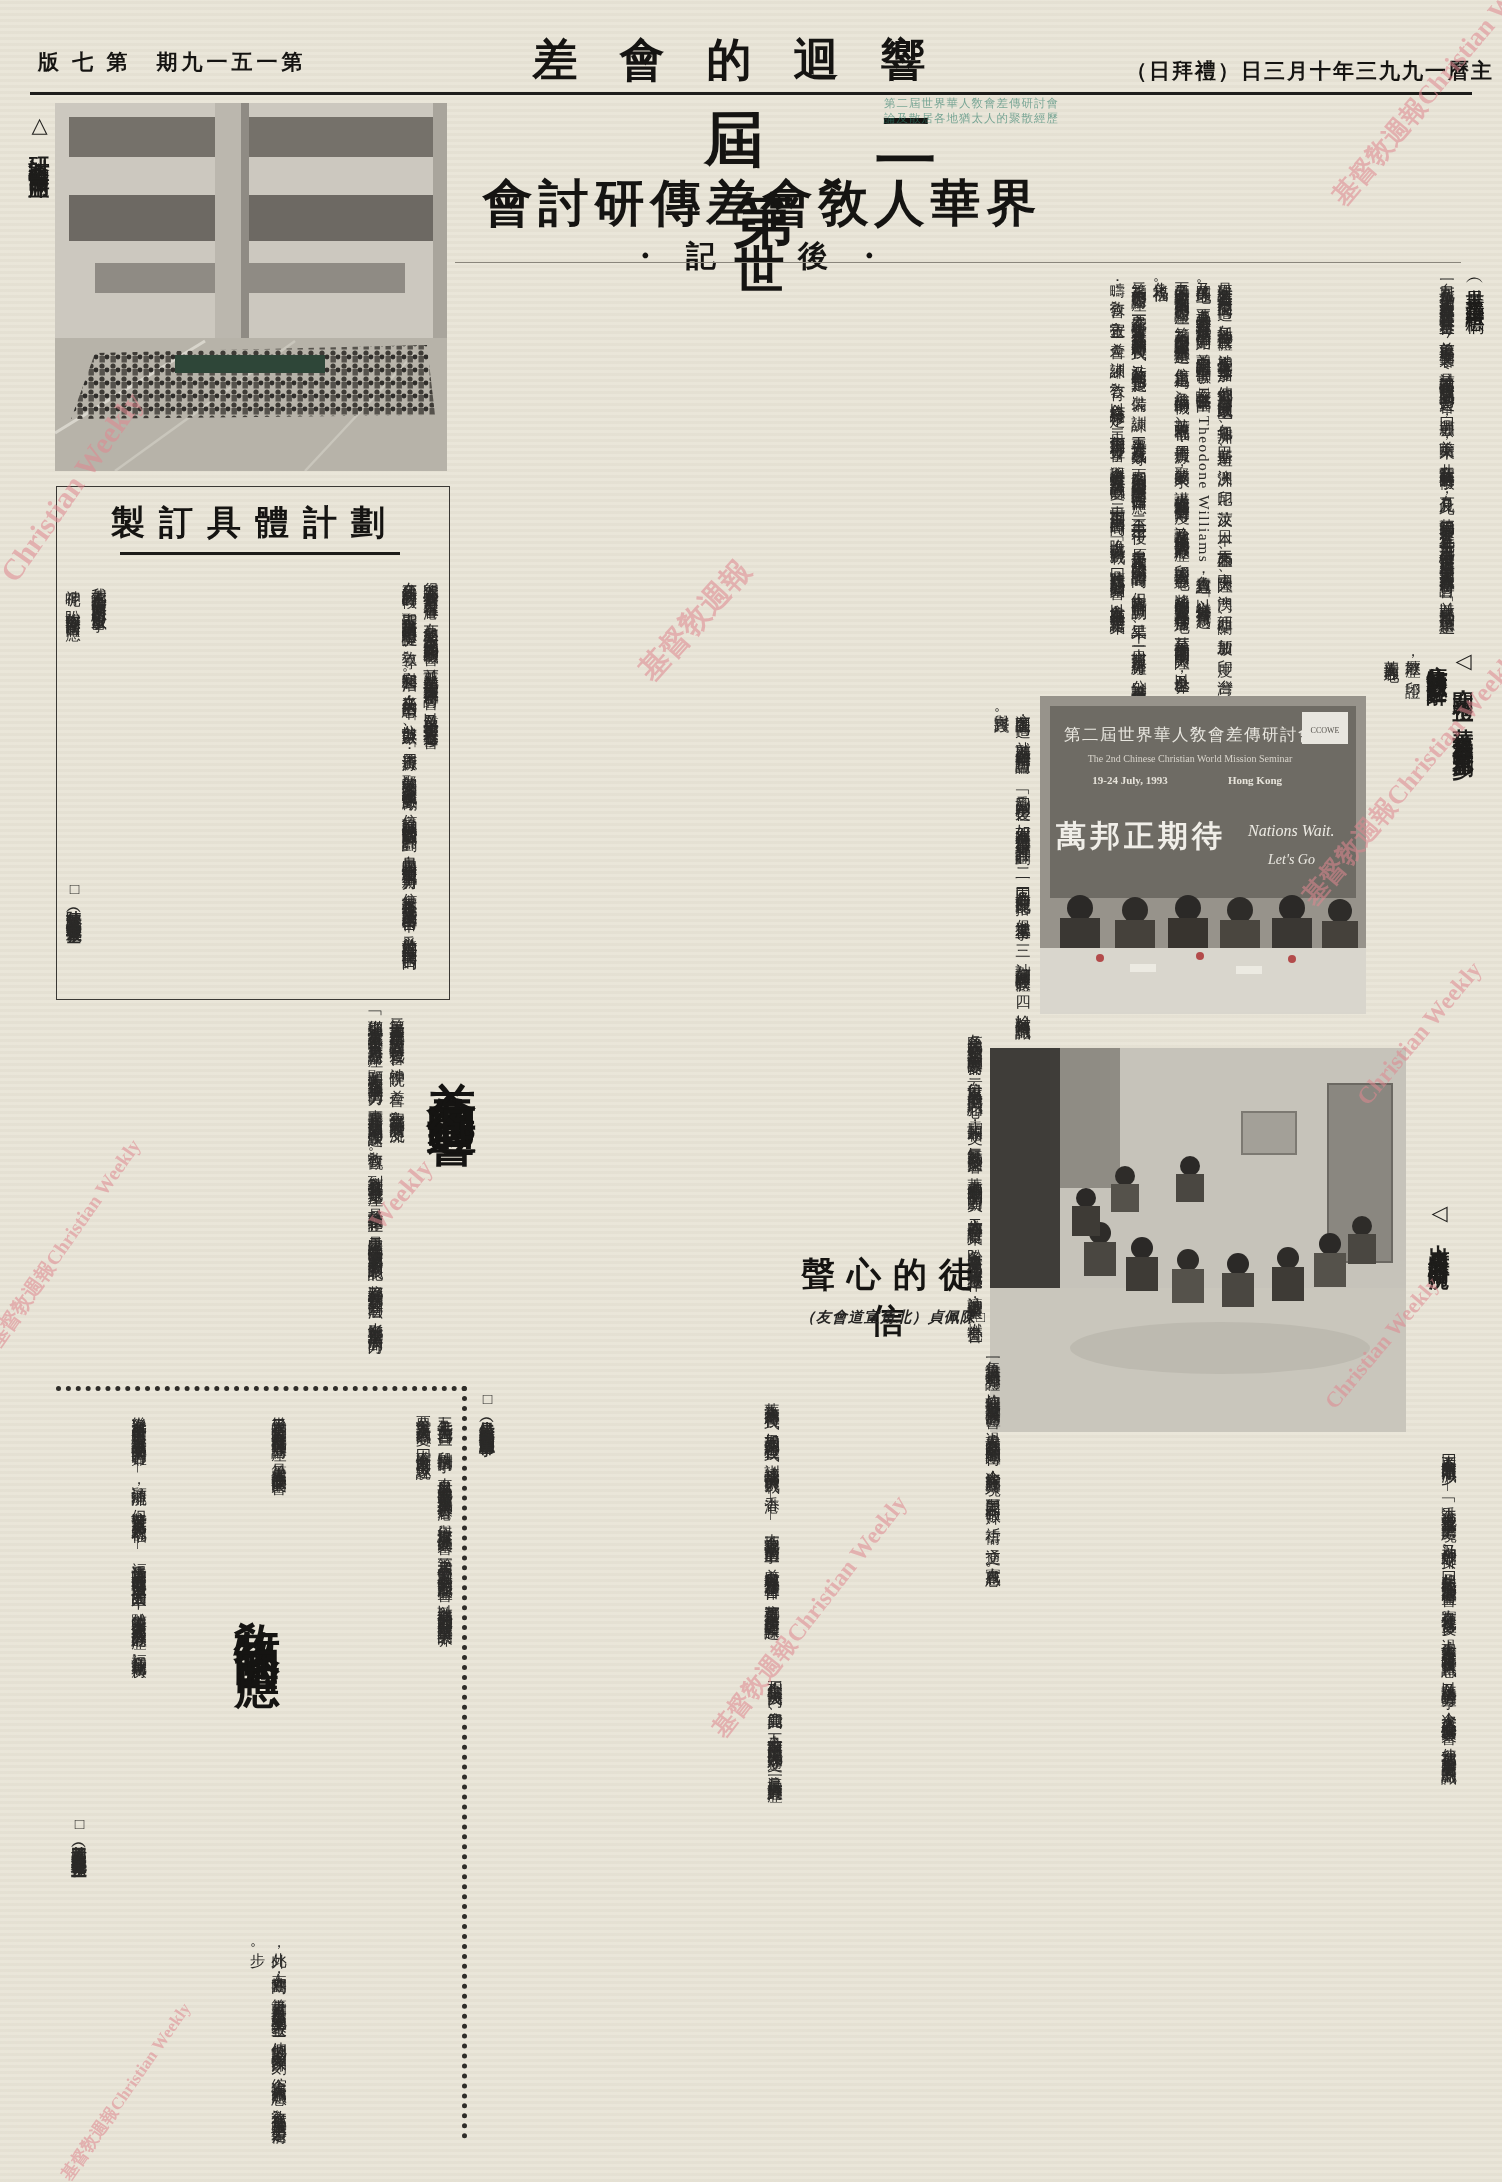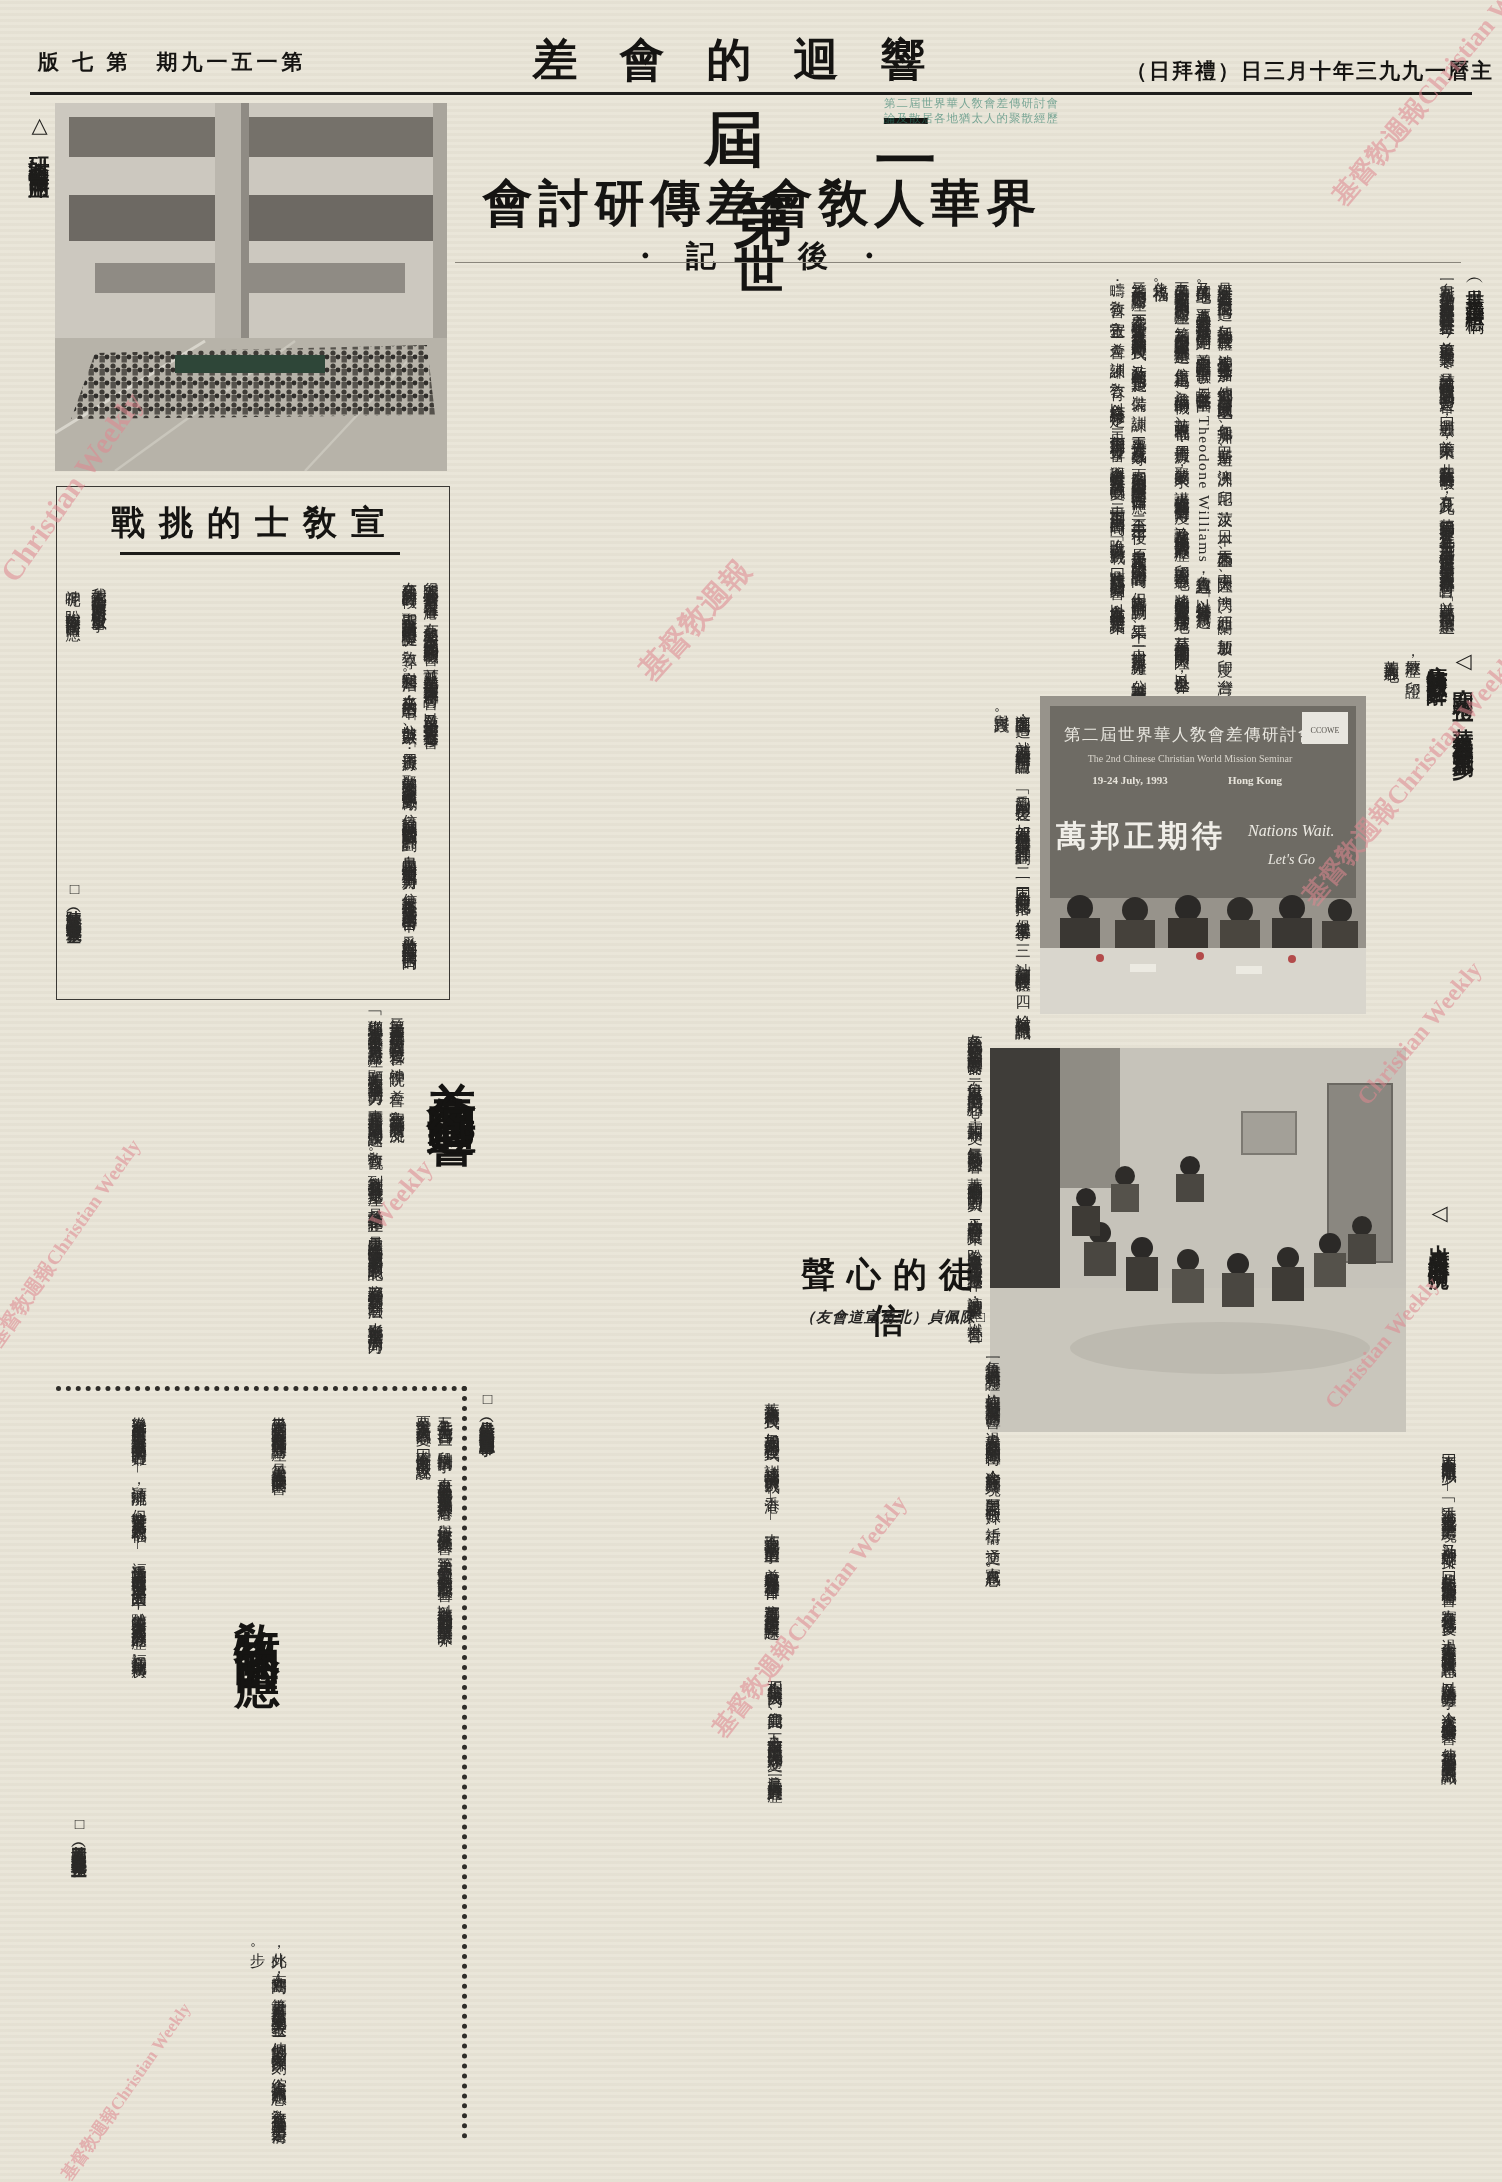--- a/index.html
+++ b/index.html
@@ -107,21 +107,21 @@
         <circle cx="160" cy="260" r="4" fill="#b34b4b"></circle>
         <circle cx="252" cy="263" r="4" fill="#b34b4b"></circle>
       <rect x="90" y="268" width="26" height="8" fill="#eceae2"></rect>
         <rect x="196" y="270" width="26" height="8" fill="#eceae2"></rect>
     </svg>
   </div>
   <div class="abs vt cap-txt" style="left:1424px;top:648px;height:548px;">◁開幕禮上，華福常務委員會主席劉少
 康牧師致歡迎辭。</div>
 
   <div class="abs boxed" style="left:56px;top:486px;width:392px;height:512px;"></div>
-  <div class="abs heading-h" style="left:90px;top:500px;width:330px;text-align:center;font-size:34px;letter-spacing:14px;">戰挑的士敎宣</div>
+  <div class="abs heading-h" style="left:90px;top:500px;width:330px;text-align:center;font-size:34px;letter-spacing:14px;">製訂具體計劃</div>
   <div class="abs rule" style="left:120px;top:552px;width:280px;height:2.5px;"></div>
   <div class="abs vt body-txt" style="left:112px;top:570px;width:330px;height:418px;">很開心在過去有一個月可逗留在香港，有休息和與家人及主內弟兄姊妹相聚的機會，並可藉此參加第二屆世界華人差傳研討會，以及第二屆世界華人宣敎士退修會。
 在參加研討會的時候，聖靈不斷藉講員的信息給予提醒、敎導、安慰和醫治。在幾天的信息中，「分散與聚歛」、「善用資源．聚歛的要求」等講座使我深受激勵；信息強調以色列民的聚散與神的計劃，息息中固本的信息使我重新得力。信息落實在每晚大會安排的差傳禱告中，爲普世的福音工作打開禱告的門。</div>
   <div class="abs vt body-txt" style="left:84px;top:575px;width:26px;height:418px;">我個人在不斷反省應如何踏出信心多一步以服事</div>
   <div class="abs vt body-txt" style="left:62px;top:578px;width:22px;height:300px;">神呢？盼望你亦會作出同一回應。</div>
   <div class="abs vt body-txt" style="left:61px;top:880px;width:24px;height:112px;font-weight:bold;">□陳慧玲（香港信義會宣敎士）</div>
 
   <div class="abs vt heading-h" style="left:410px;top:1042px;width:76px;height:310px;font-size:50px;letter-spacing:8px;">差會的迴響</div>
   <div class="abs vt body-txt" style="left:58px;top:1006px;width:350px;height:376px;">第二屆世界華人差傳事工研討會的一個特色是敎會、神學院、差會、宣敎士都能得着廣泛的交流。
 「從聖經神學看華人敎會普世宣敎之實力」專題講座，顯明華人敎會在宣敎神學上的努力。專題其實指向一個更基本的神學課題：「敎會觀」。到底敎會是羣體或是堂座？是移動或是靜止？是天國已經臨在的表徵或是天國將要彰顯的表記？這都影響我們對「敎會」的看法，也影響差傳事工拓展的方向。</div>

